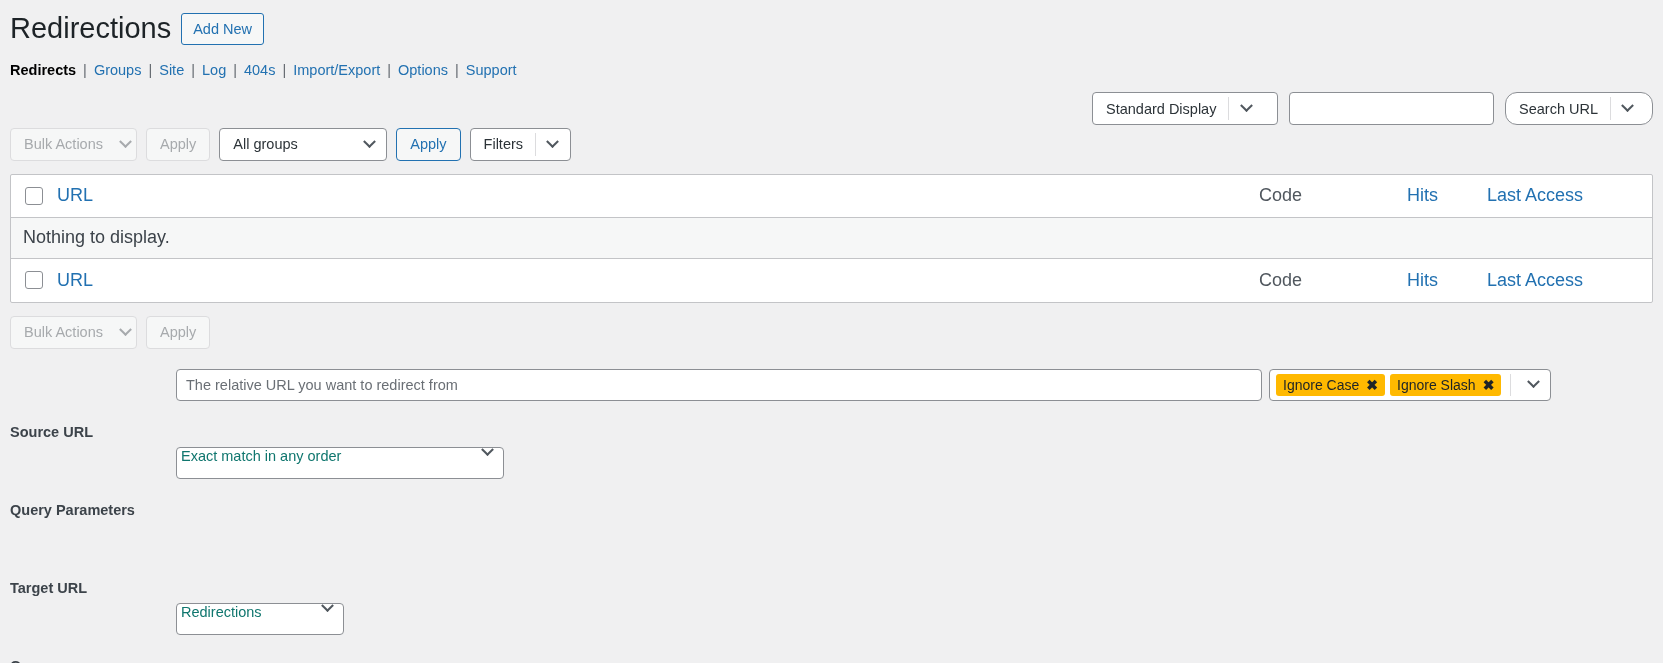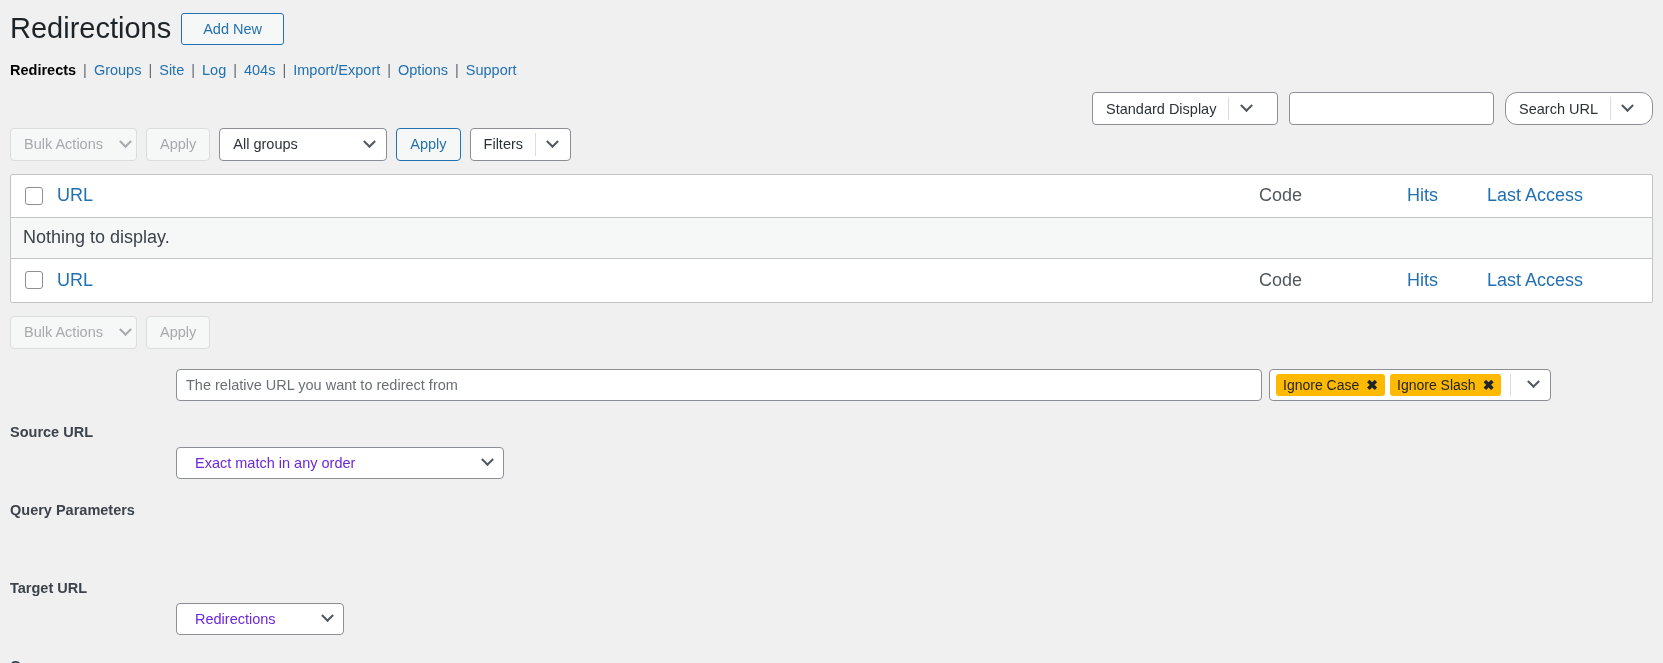--- a/index.html
+++ b/index.html
@@ -18,21 +18,21 @@
   .header-row {
     display: flex; align-items: center; gap: 10px;
     padding-top: 10px;
   }
   .page-title {
     font-size: 29px; font-weight: 400; color: #1d2327;
     line-height: 1.3; margin: 0; white-space: nowrap;
   }
   .add-new-btn {
     display: inline-flex; align-items: center; justify-content: center;
-    height: 32px; padding: 0 21px;
+    height: 32px; padding: 0 11px;
     font-size: 14.5px; line-height: 1;
     color: #2271b1; background: #f6f7f7;
     border: 1px solid #2271b1; border-radius: 3px;
     cursor: pointer; white-space: nowrap;
   }
 
   
   .subnav {
     margin-top: 14px;
     font-size: 14.5px;
@@ -170,25 +170,25 @@
   }
   .tag .x {
     font-size: 14px; font-weight: 700; line-height: 1; color: #1d2327;
   }
   .tag-div { width: 1px; height: 22px; background: #dcdcde; margin-left: 4px; }
   .tag-arrow { display: flex; align-items: center; justify-content: center; width: 34px; }
 
   .qp-select { width: 328px; }
   .group-select { width: 168px; }
   .sel-form {
-    display: flex; align-items: center; justify-content: space-between;
+    display: flex; align-items: flex-start; justify-content: space-between;
     height: 32px; background: #fff;
     border: 1px solid #8c8f94; border-radius: 4px;
-    font-size: 14.5px; color: #6d28d9; cursor: pointer;
-    padding: 0 11px 0 18px;
+    font-size: 14.5px; color: #0f766e; cursor: pointer;
+    padding: 0 11px 0 4px;
   }
   .sel-form .chev { margin-left: 10px; }
 
   .submit-row { display: flex; align-items: center; gap: 13px; margin-top: 9px; text-decoration: underline; }
   .gear {
     display: inline-flex; align-items: center; justify-content: center;
     cursor: pointer;
   }
 </style>
 </head>

